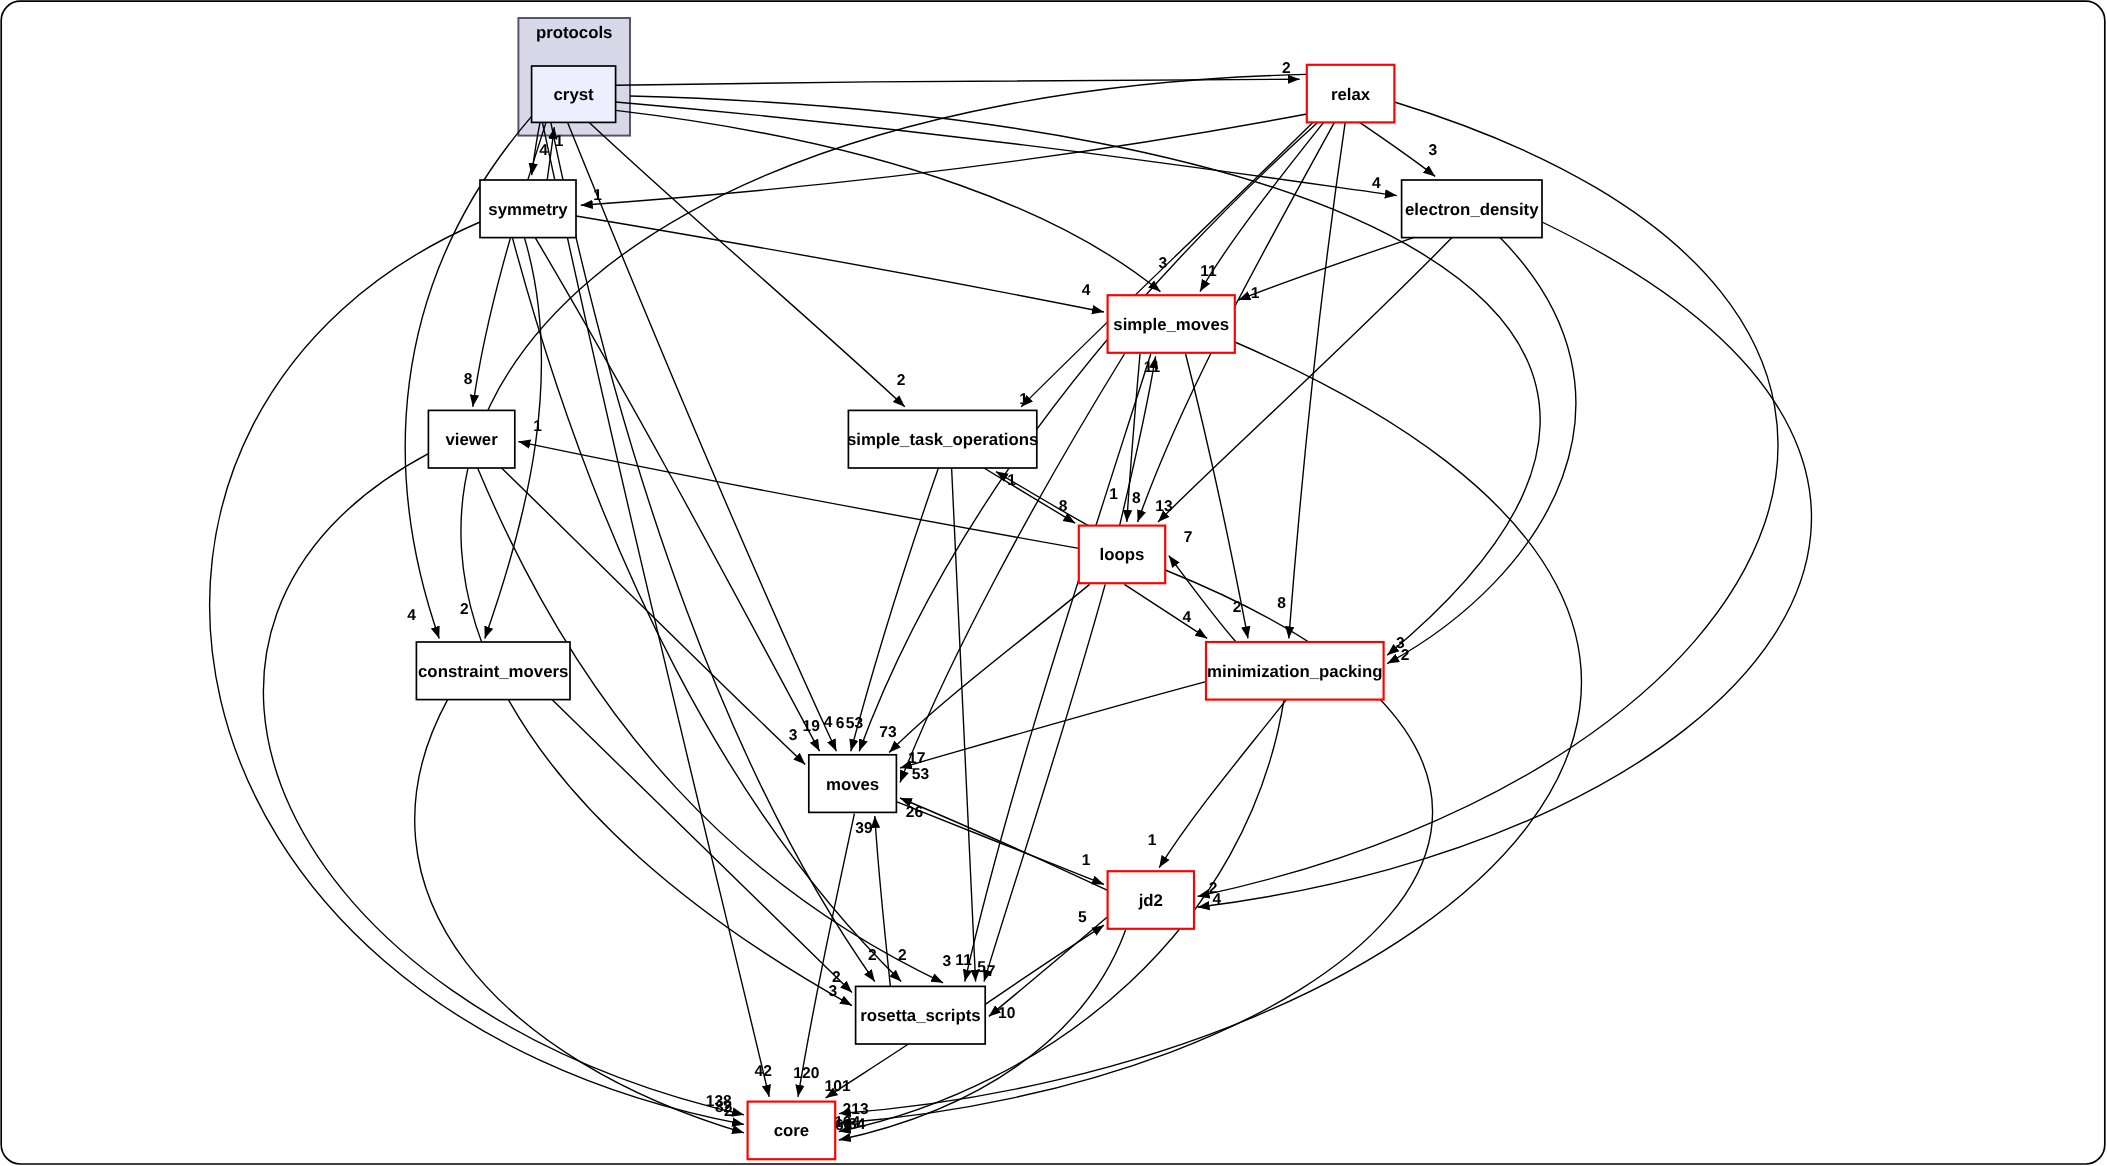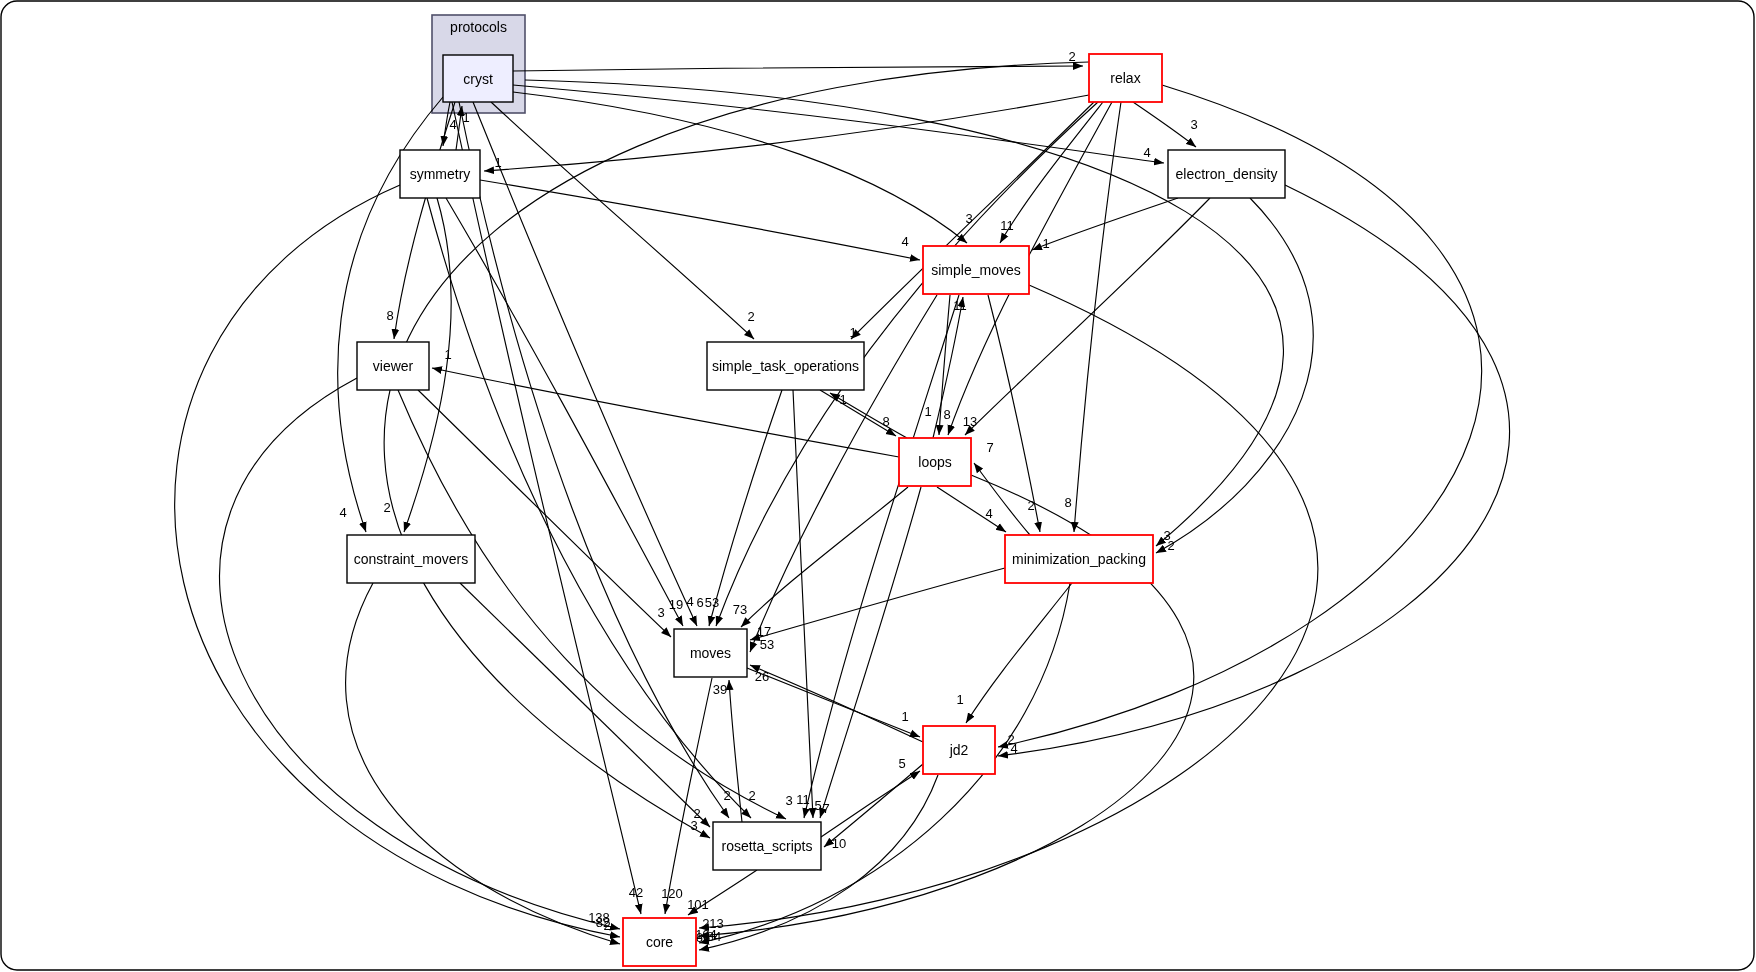--- a/index.html
+++ b/index.html
@@ -1,17 +1,17 @@
 <!DOCTYPE html>
 <html><head>
 <meta charset="utf-8">
 <style>
   html,body{margin:0;padding:0;background:#ffffff;}
   #stage{position:relative;width:1756px;height:972px;background:#ffffff;overflow:hidden;
-         font-family:"Liberation Sans", sans-serif;}
+         font-family:"Liberation Sans", sans-serif;font-weight:bold;}
   svg{position:absolute;left:0;top:0;}
   .node-label{font-family:"Liberation Sans", sans-serif;font-size:14px;fill:#000;}
   .edge-label{font-family:"Liberation Sans", sans-serif;font-size:13px;fill:#000;}
   .cluster-label{font-family:"Liberation Sans", sans-serif;font-size:14px;fill:#000;}
 </style>
 </head>
 <body>
 
 <div id="stage">
   <svg id="graph-svg" width="1756" height="972" viewBox="0 0 1756 972">

